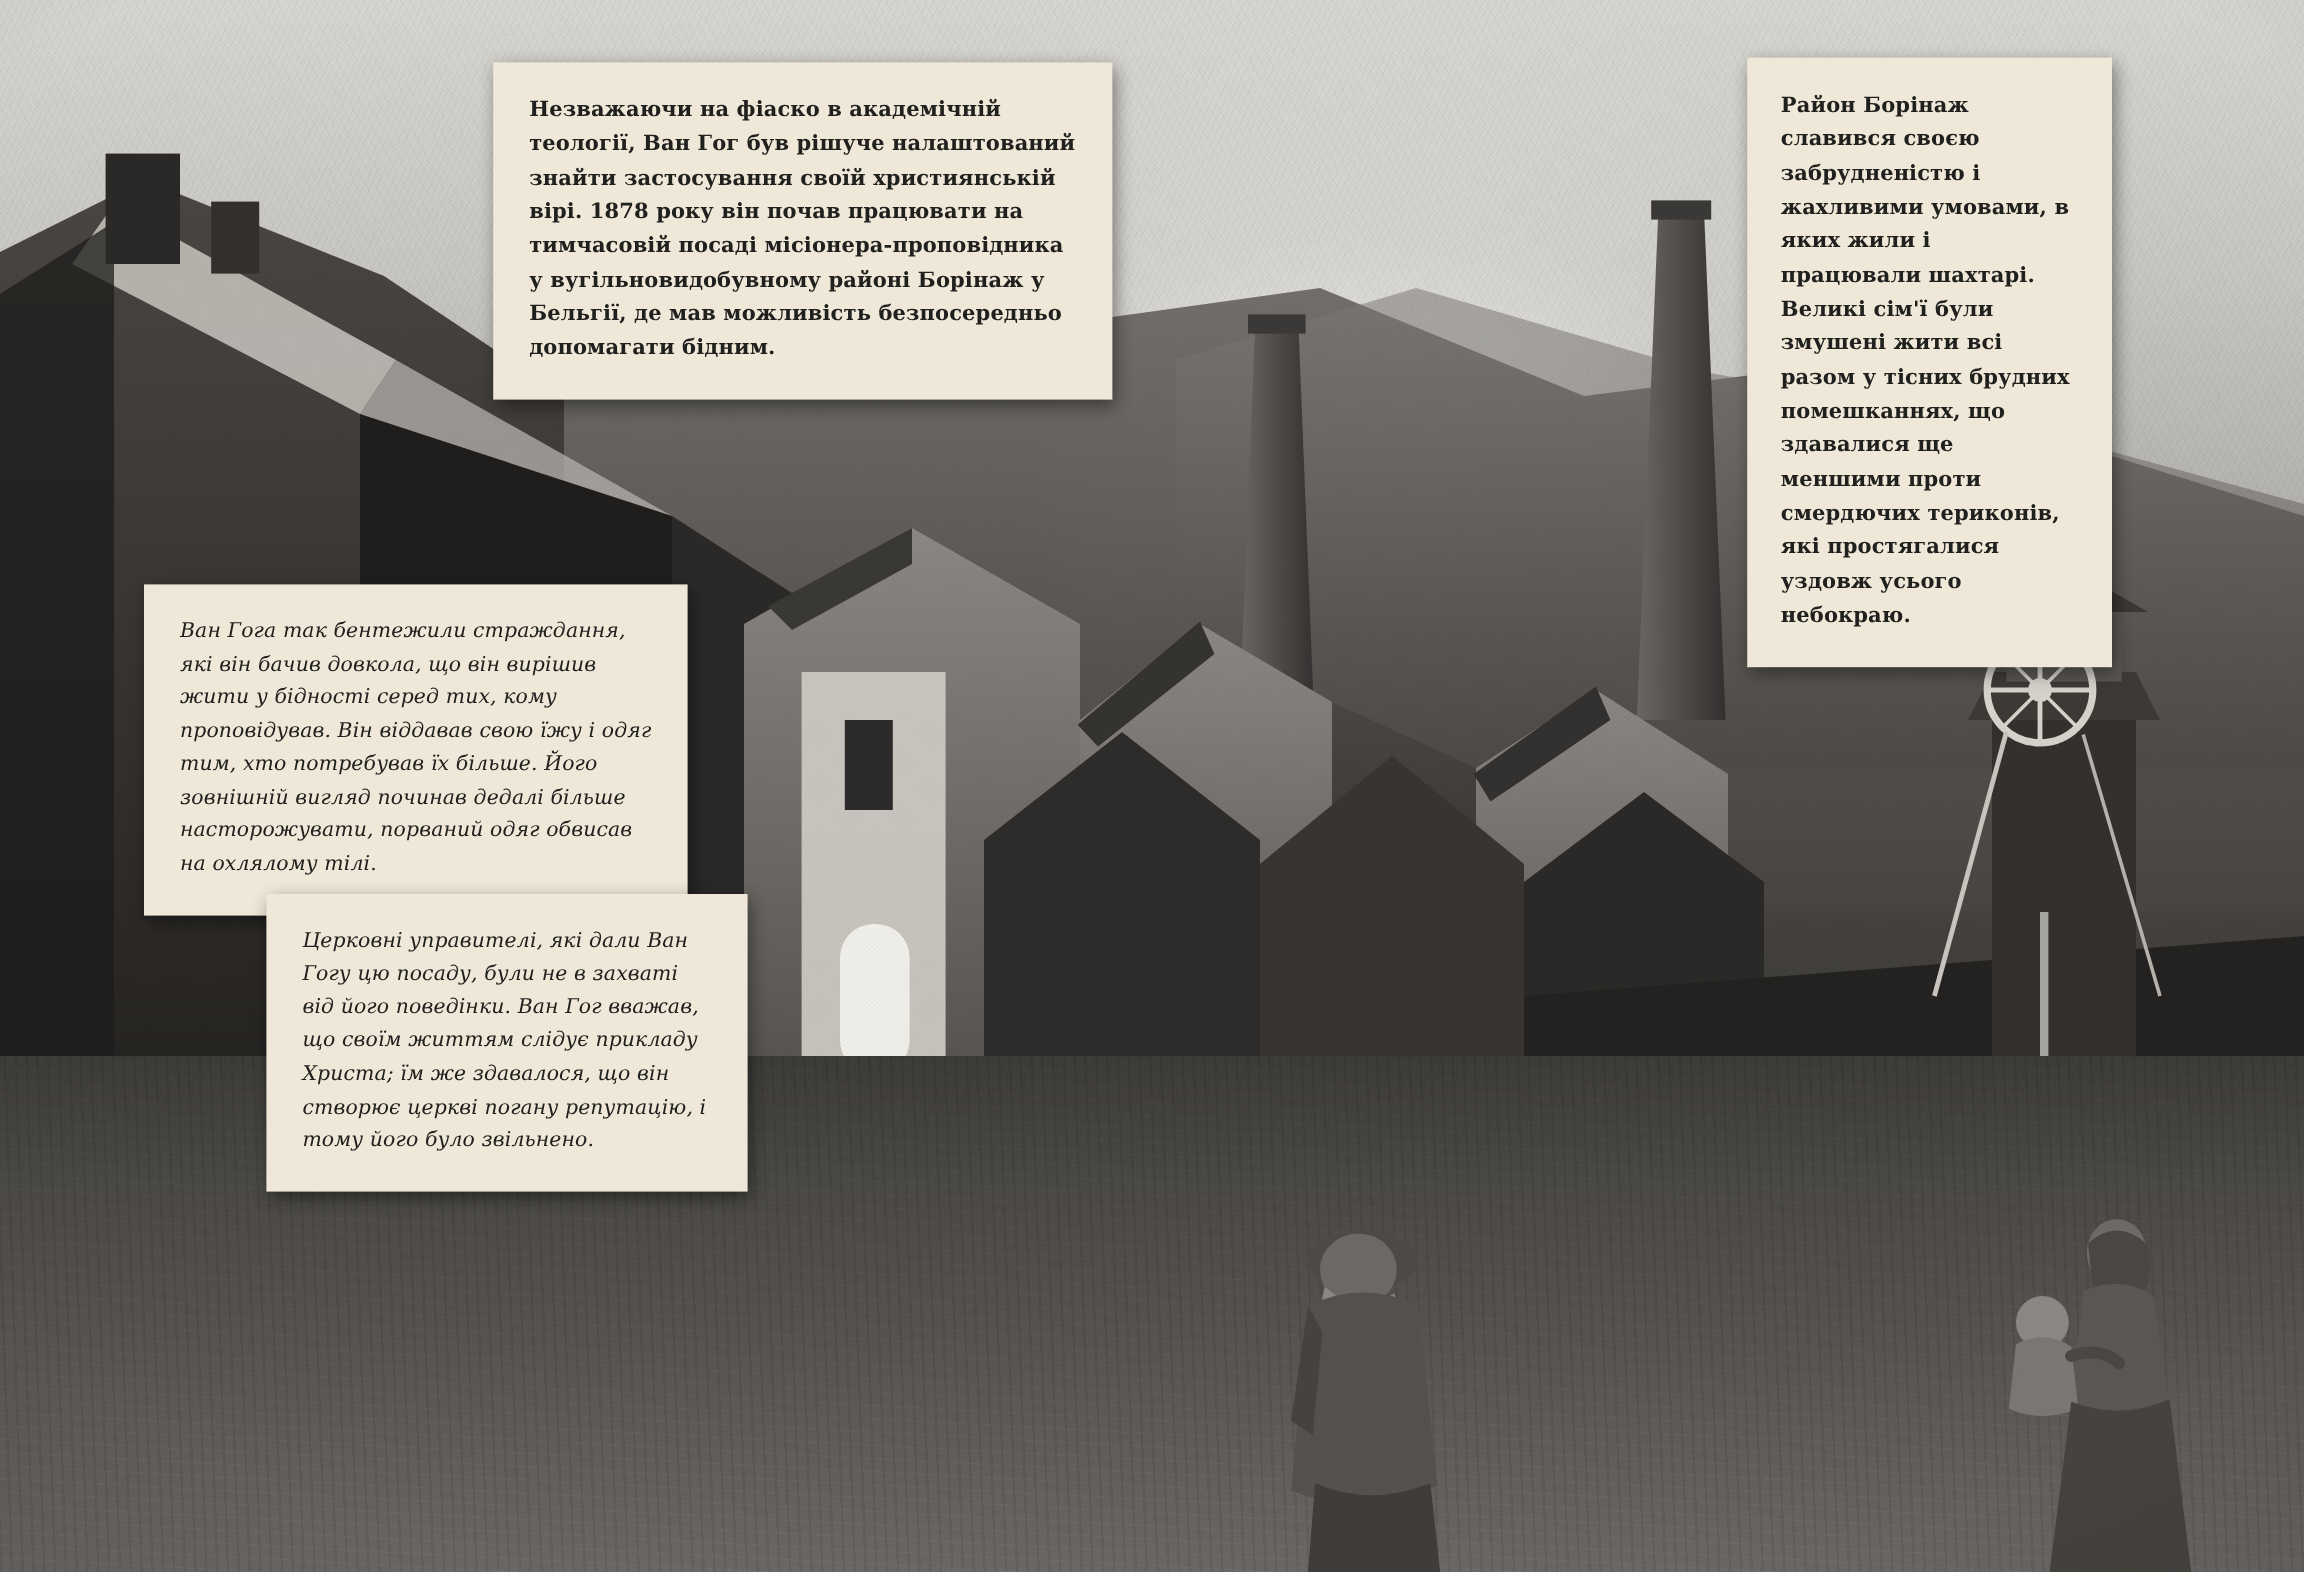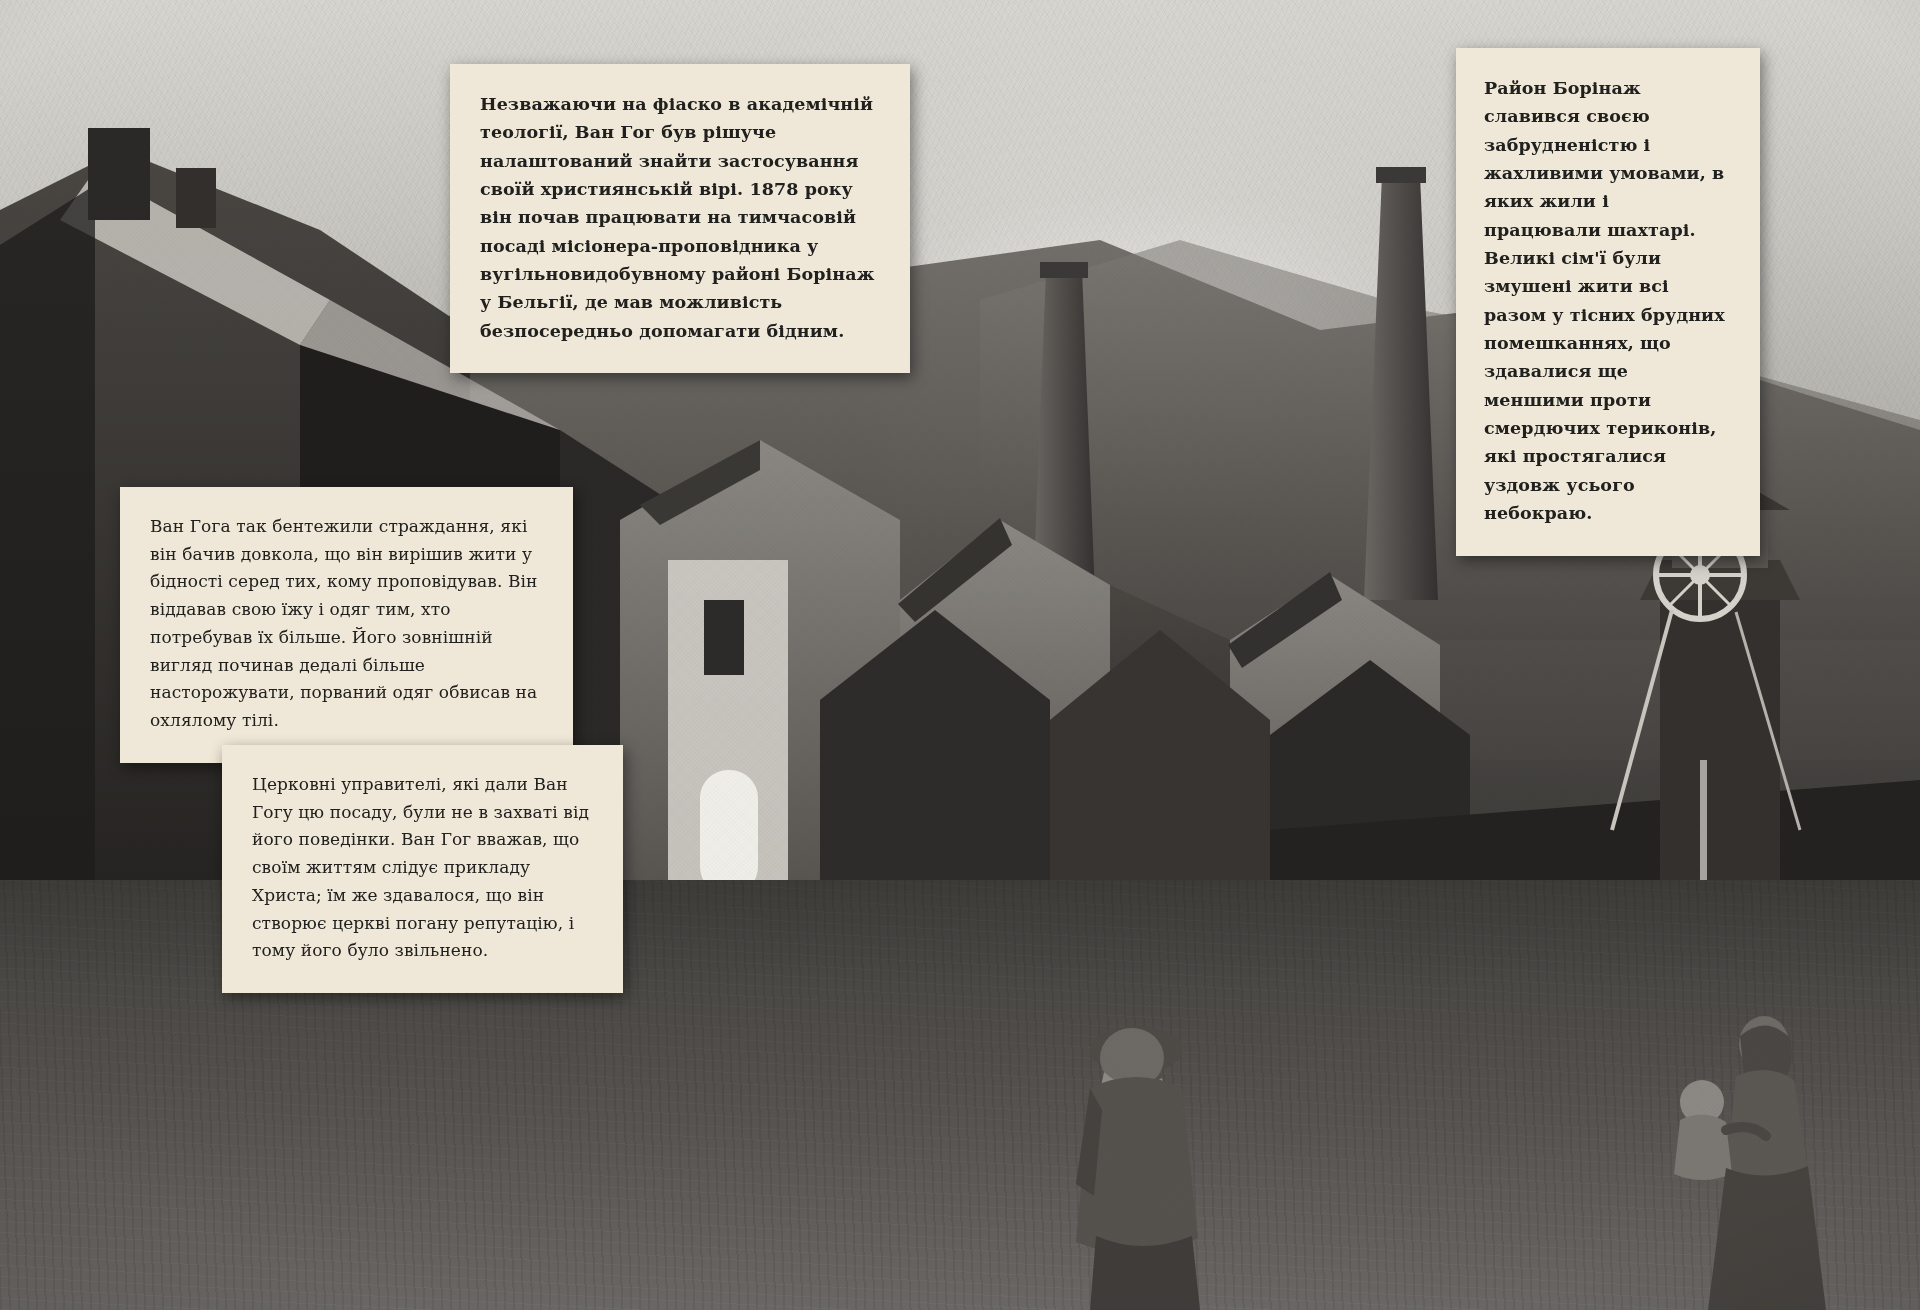--- a/index.html
+++ b/index.html
@@ -87,23 +87,24 @@
   }
   .card-bold p {
     font-weight: 700;
     font-size: 17.5px;
     line-height: 1.62;
   }
   .card-reg p {
     font-weight: 400;
     font-size: 17px;
     line-height: 1.63;
-  }
-
-  #card-top-left   { left: 411px;  top: 64px;  width: 460px; margin-left: 39px; }
+    font-style: italic;
+  }
+
+  #card-top-left   { left: 411px;  top: 52px;  width: 516px; }
   #card-top-right  { left: 1456px; top: 48px;  width: 304px; padding-left: 28px; }
   #card-mid-left   { left: 120px;  top: 487px; width: 453px; }
   #card-low-left   { left: 222px;  top: 745px; width: 401px; }
 
   
   .figure { position:absolute; }
 
   
   .vignette {
     position:absolute; inset:0;

